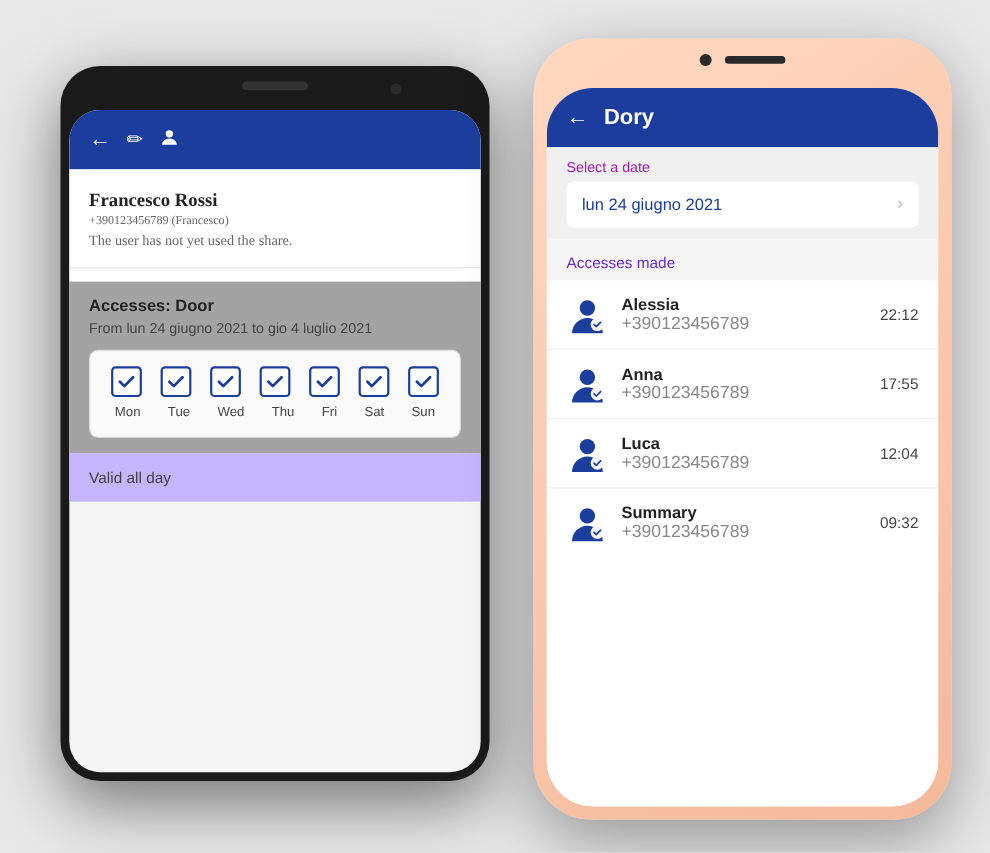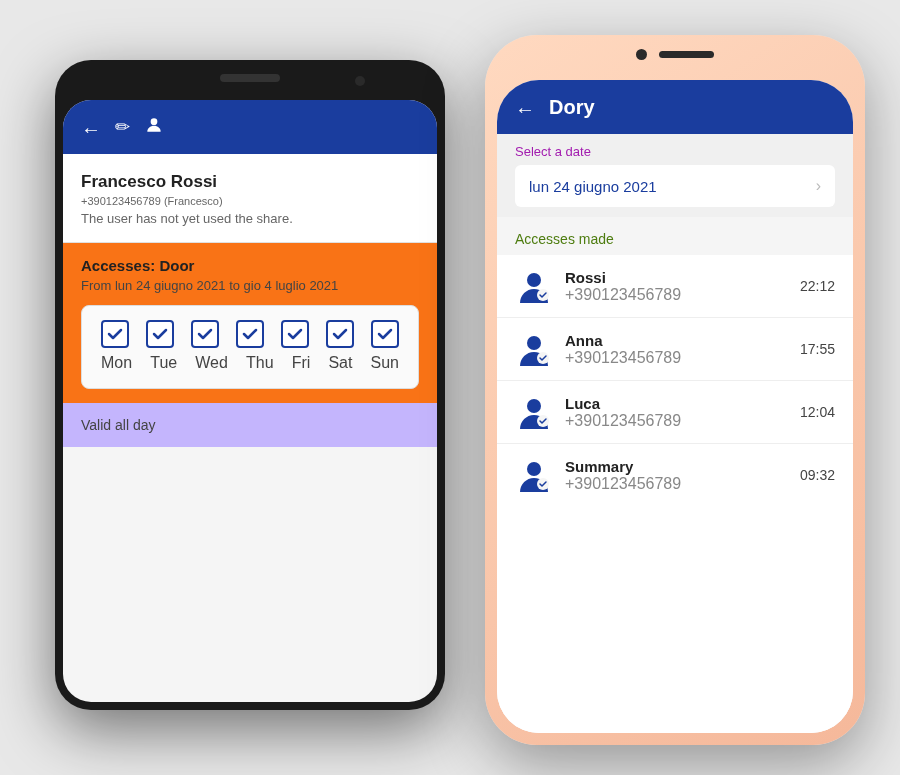--- a/index.html
+++ b/index.html
@@ -140,22 +140,23 @@
     }
 
     .header-icon {
       font-size: 18px;
       color: white;
       cursor: pointer;
     }
 
     
     .summary-content {
-      padding: 18px 18px 0 18px;
+      padding: 18px 18px 12px 18px;
       background: white;
+      font-family: Liberation Serif, serif;
     }
 
     .user-name {
       font-size: 17px;
       font-weight: 600;
       color: #222;
       margin-bottom: 3px;
     }
 
     .user-phone {
@@ -171,21 +172,21 @@
     }
 
     .divider {
       height: 1px;
       background: #e0e0e0;
       margin: 0 -18px;
     }
 
     .section-block {
       padding: 14px 18px;
-      background: #f97316;
+      background: #a3a3a3;
     }
 
     .accesses-title {
       font-size: 15px;
       font-weight: 600;
       color: #222;
       margin-bottom: 4px;
     }
 
     .accesses-date {
@@ -225,21 +226,21 @@
       justify-content: center;
       background: white;
     }
 
     .checkmark svg {
       width: 16px;
       height: 16px;
     }
 
     .day-label {
-      font-size: 16px;
+      font-size: 12px;
       color: #444;
     }
 
     .valid-text {
       font-size: 14px;
       color: #444;
       padding: 14px 18px;
       background: #c4b5fd;
     }
 
@@ -281,21 +282,21 @@
       color: #bbb;
       font-size: 16px;
     }
 
     .accesses-made-section {
       padding: 14px 18px 8px;
     }
 
     .accesses-made-title {
       font-size: 14px;
-      color: #4d7c0f;
+      color: #6d28d9;
       margin-bottom: 0;
     }
 
     .access-list {
       background: white;
       flex: 1;
     }
 
     .access-item {
       display: flex;
@@ -473,21 +474,21 @@
           <div class="access-item">
             <div class="access-avatar">
               <svg class="avatar-person" viewBox="0 0 38 38">
                 <circle cx="19" cy="13" r="7" fill="#1a3d9e"></circle>
                 <path d="M5 36c0-7.7 6.3-14 14-14s14 6.3 14 14" fill="#1a3d9e"></path>
                 <circle cx="28" cy="28" r="6" fill="#f5f5f5"></circle>
                 <polyline points="25,28 27,30 31,26" stroke="#1a3d9e" stroke-width="1.5" fill="none" stroke-linecap="round" stroke-linejoin="round"></polyline>
               </svg>
             </div>
             <div class="access-info">
-              <div class="access-name">Rossi</div>
+              <div class="access-name">Alessia</div>
               <div class="access-phone">+390123456789</div>
             </div>
             <div class="access-time">22:12</div>
           </div>
 
           <div class="access-item">
             <div class="access-avatar">
               <svg class="avatar-person" viewBox="0 0 38 38">
                 <circle cx="19" cy="13" r="7" fill="#1a3d9e"></circle>
                 <path d="M5 36c0-7.7 6.3-14 14-14s14 6.3 14 14" fill="#1a3d9e"></path>

